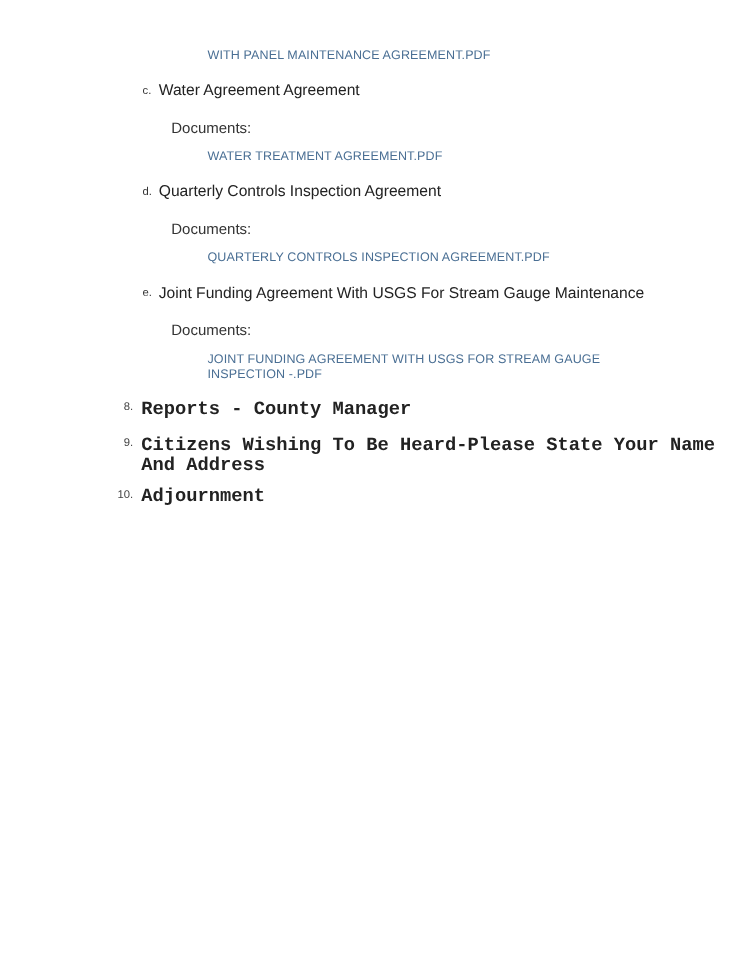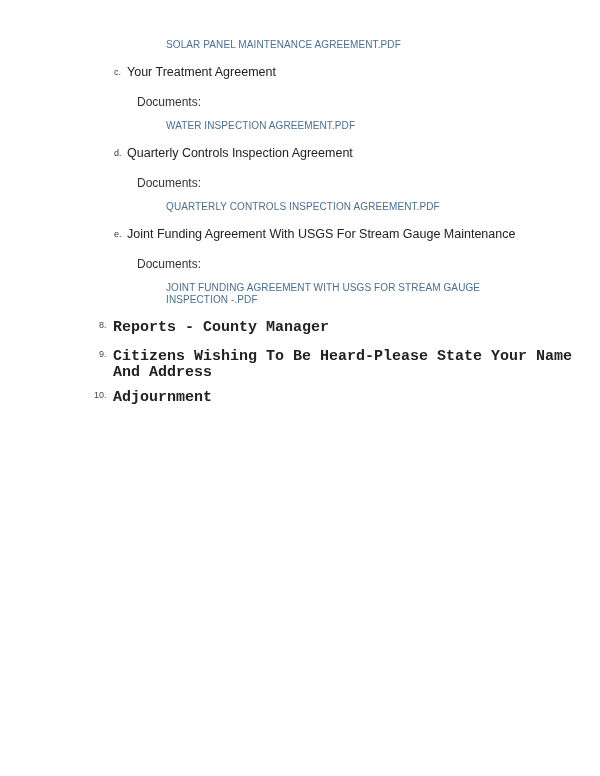--- a/index.html
+++ b/index.html
@@ -9,26 +9,26 @@
   .doclink { color:#4a6f94; font-size:10px; letter-spacing:0.1px; text-decoration:none; cursor:pointer; }
   .sub-marker { font-size:9px; color:#333; }
   .sub-title { font-size:12.5px; color:#222; }
   .doc-label { font-size:12px; color:#333; }
   .num { font-size:9px; color:#444; }
   .main-title { font-size:15px; font-weight:bold; color:#222; line-height:17px;font-family:Liberation Mono, monospace; }
 </style>
 </head>
 <body>
 
-<a class="abs doclink" style="left:166px;top:39px;">SOLAR PANEL MAINTENANCE AGREEMENT.PDF</a>
+<a class="abs doclink" style="left:166px;top:39px;">WITH PANEL MAINTENANCE AGREEMENT.PDF</a>
 
 <span class="abs sub-marker" style="left:114px;top:67px;">c.</span>
-<span class="abs sub-title" style="left:127px;top:65px;">Your Treatment Agreement</span>
+<span class="abs sub-title" style="left:127px;top:65px;">Water Agreement Agreement</span>
 <span class="abs doc-label" style="left:137px;top:95px;">Documents:</span>
-<a class="abs doclink" style="left:166px;top:120px;">WATER INSPECTION AGREEMENT.PDF</a>
+<a class="abs doclink" style="left:166px;top:120px;">WATER TREATMENT AGREEMENT.PDF</a>
 
 <span class="abs sub-marker" style="left:114px;top:148px;">d.</span>
 <span class="abs sub-title" style="left:127px;top:146px;">Quarterly Controls Inspection Agreement</span>
 <span class="abs doc-label" style="left:137px;top:176px;">Documents:</span>
 <a class="abs doclink" style="left:166px;top:201px;text-align:center;">QUARTERLY CONTROLS INSPECTION AGREEMENT.PDF</a>
 
 <span class="abs sub-marker" style="left:114px;top:229px;">e.</span>
 <span class="abs sub-title" style="left:127px;top:227px;">Joint Funding Agreement With USGS For Stream Gauge Maintenance</span>
 <span class="abs doc-label" style="left:137px;top:257px;">Documents:</span>
 <a class="abs doclink" style="left:166px;top:282px;">JOINT FUNDING AGREEMENT WITH USGS FOR STREAM GAUGE</a>

